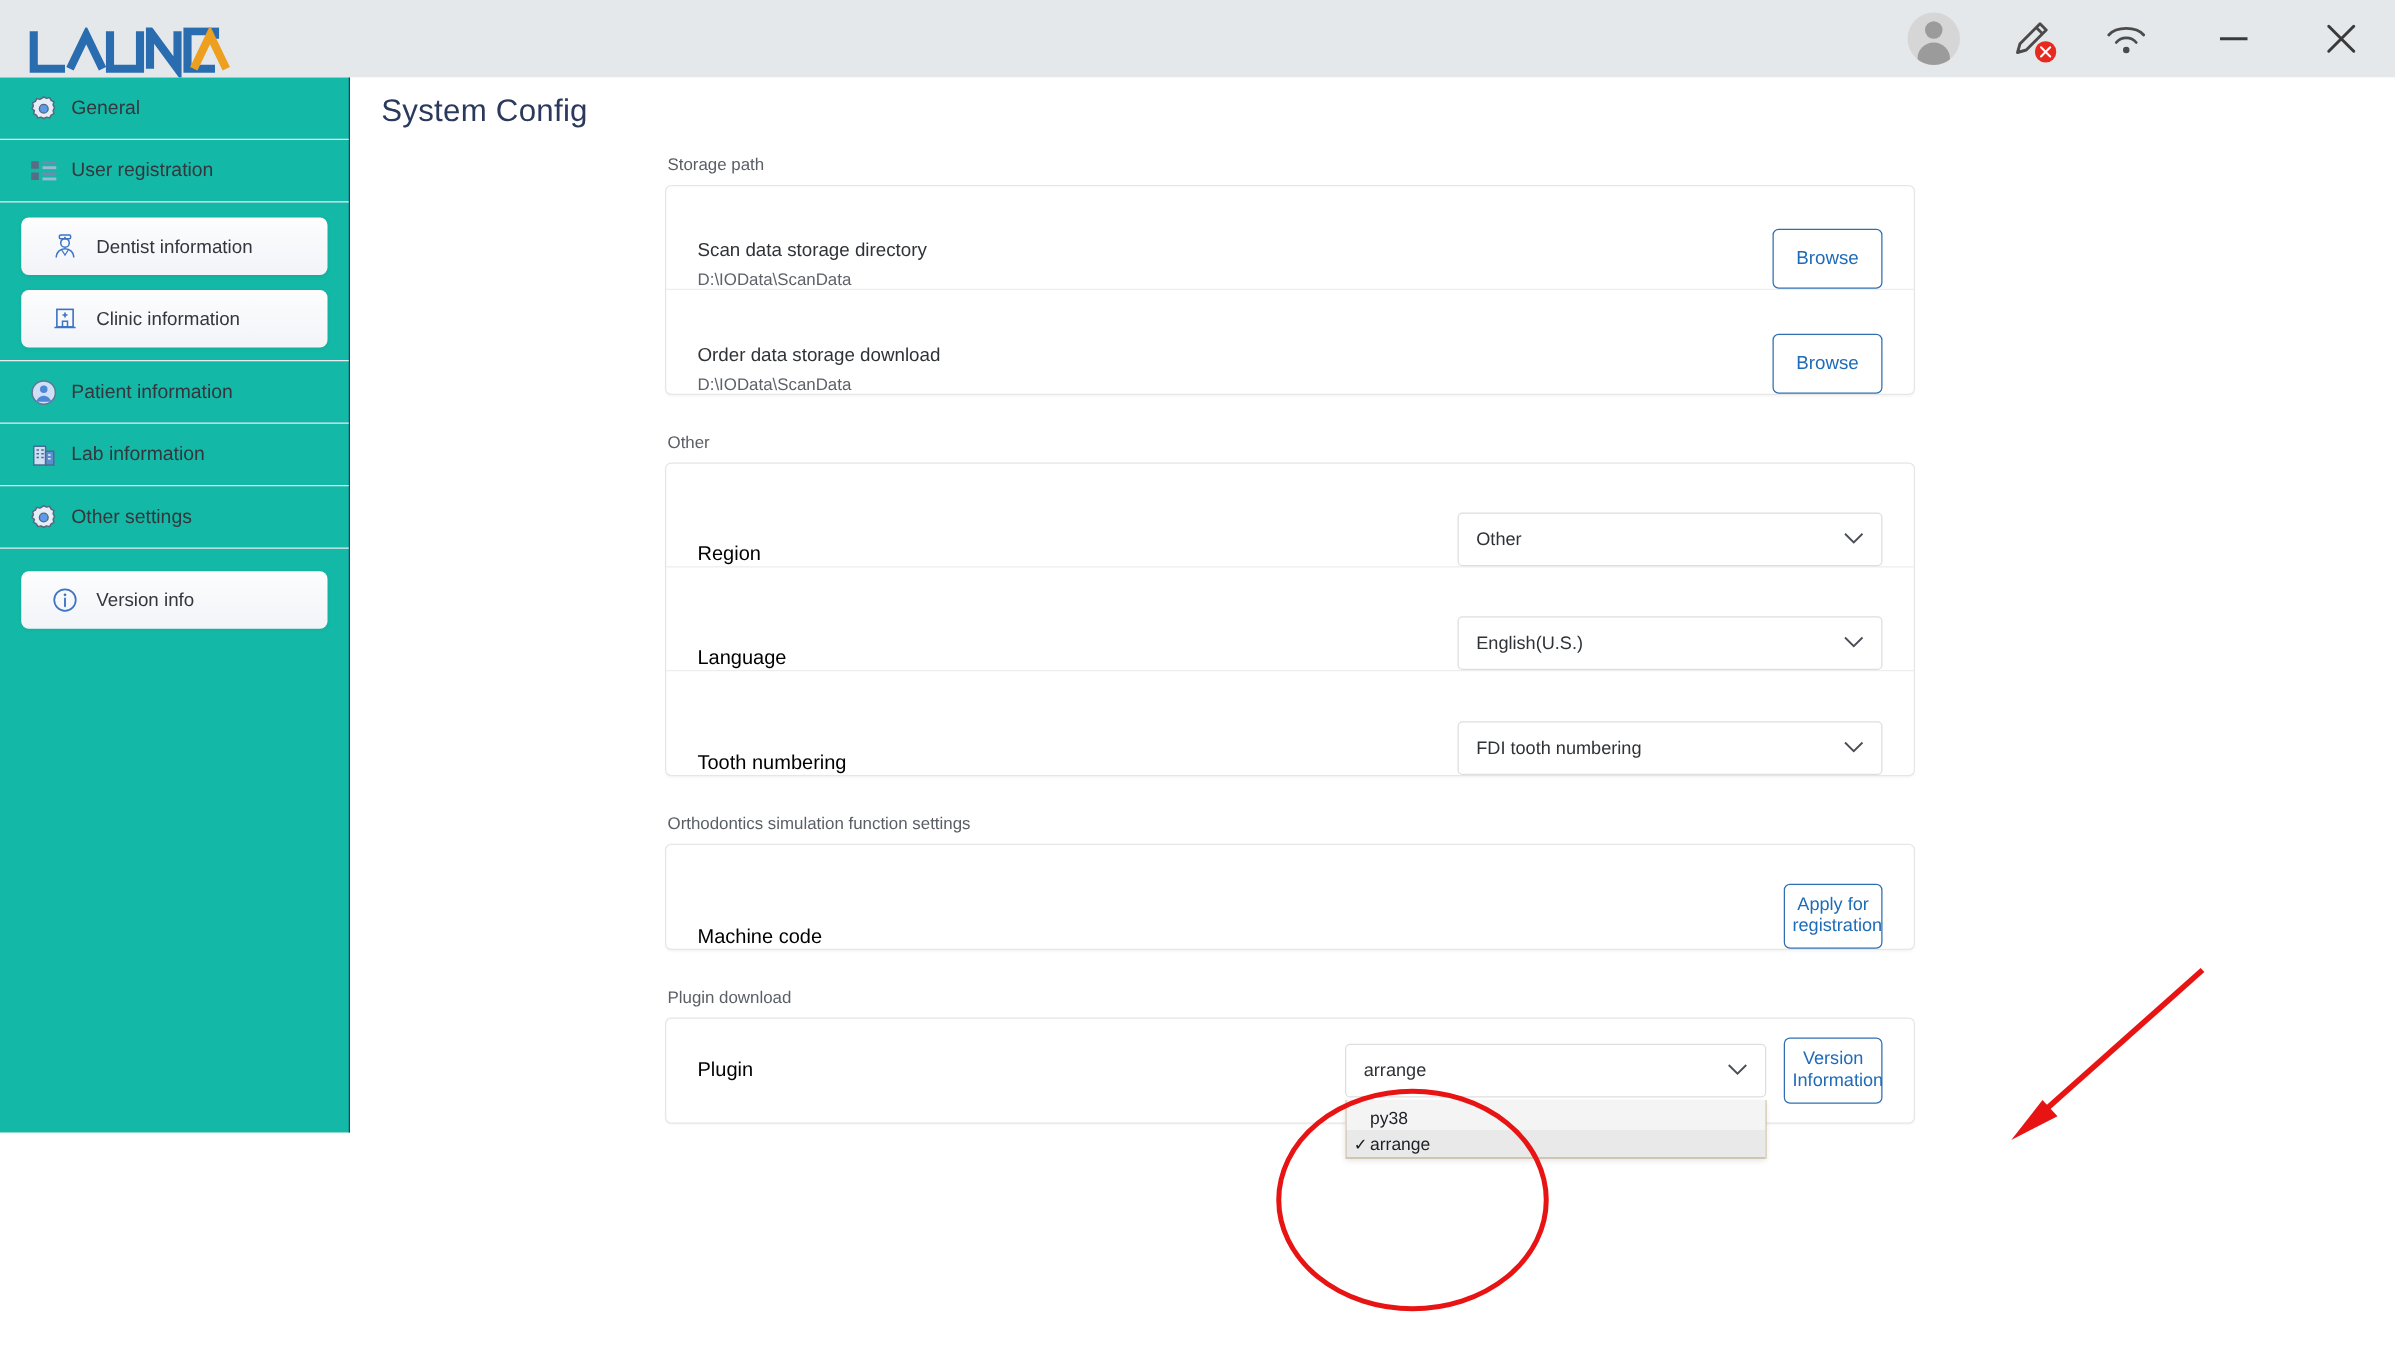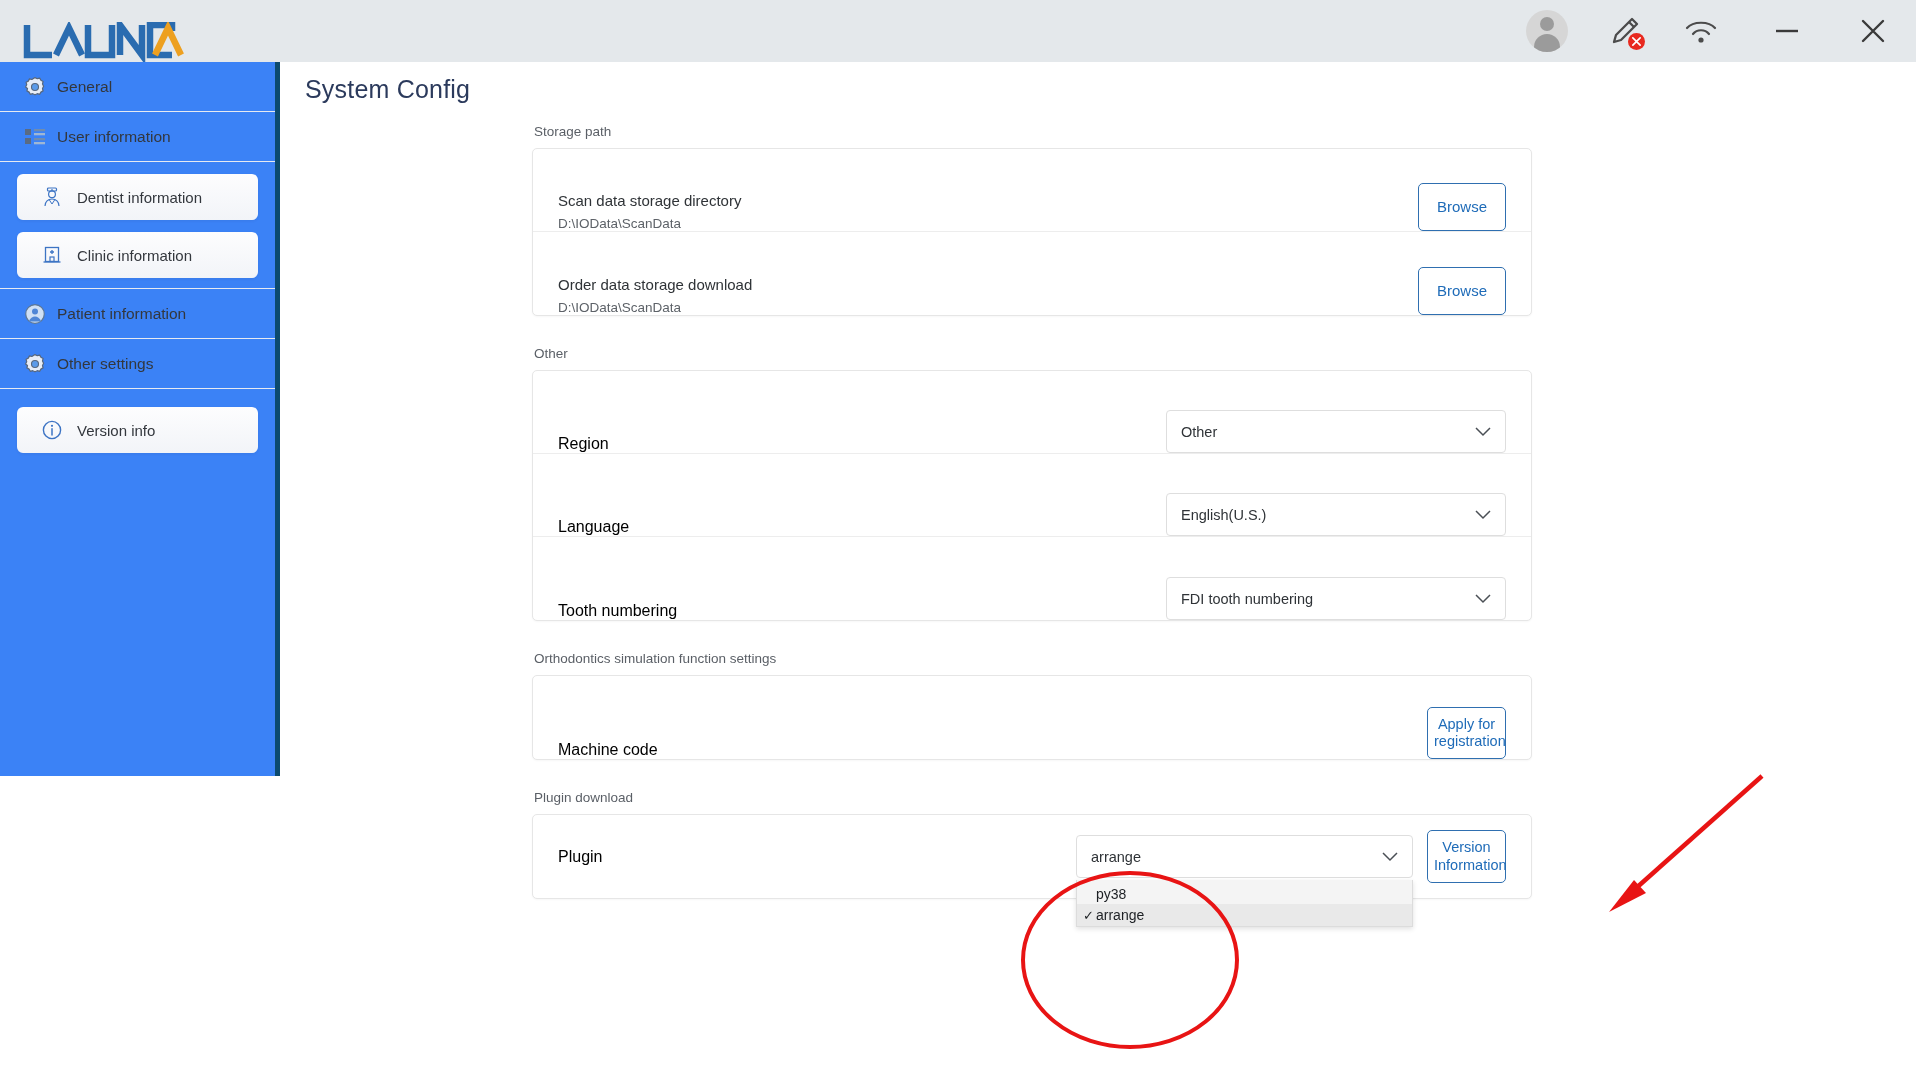--- a/index.html
+++ b/index.html
@@ -44,23 +44,23 @@
   .pen-wrap { position: relative; width: 66px; height: 62px; display:flex; align-items:center; justify-content:center;}
   .pen-badge {
     position: absolute; right: 13px; bottom: 12px;
     width: 17px; height: 17px; border-radius: 50%; background: #e8291f;
     display: flex; align-items: center; justify-content: center;
     color: #fff; font-size: 11px; line-height: 1;
   }
 
   
   .sidebar {
-    position: absolute; left: 0; top: 62px; width: 280px; height: 714px;
-    background: #3b82f6;
-    border-right: 5px solid #0c4a6e;
+    position: absolute; left: 0; top: 62px; width: 280px; height: 844px;
+    background: #14b8a6;
+    border-right: 1px solid #0c4a6e;
   }
   .nav-top {
     height: 50px; display: flex; align-items: center; padding-left: 22px;
     border-bottom: 1px solid #e6eaf1;
     cursor: pointer;
   }
   .nav-top .ico { width: 26px; display: flex; align-items: center; justify-content: center; margin-right: 9px; }
   .nav-top .lbl { font-size: 15.5px; color: #33373d; }
 
   .subwrap { padding: 12px 17px 8px 17px; border-bottom: 1px solid #e6eaf1; }
@@ -227,21 +227,21 @@
       <span class="ico">
         <svg width="22" height="20" viewBox="0 0 22 20">
           <rect x="1" y="2" width="6" height="6" fill="#5a6b83"></rect>
           <rect x="1" y="11" width="6" height="6" fill="#5a6b83"></rect>
           <rect x="10" y="2" width="11" height="2.3" fill="#6f8cb0"></rect>
           <rect x="10" y="6" width="11" height="2.3" fill="#9fb7d4"></rect>
           <rect x="10" y="11" width="11" height="2.3" fill="#6f8cb0"></rect>
           <rect x="10" y="15" width="11" height="2.3" fill="#9fb7d4"></rect>
         </svg>
       </span>
-      <span class="lbl">User information</span>
+      <span class="lbl">User registration</span>
     </div>
 
     <div class="subwrap">
       <div class="subitem">
         <span class="ico">
           <svg width="22" height="22" viewBox="0 0 22 22">
             <rect x="6.5" y="2" width="9" height="3" rx="1" fill="none" stroke="#3d74c4" stroke-width="1.2"></rect>
             <path d="M11 3.3 v1.4 M10.3 4 h1.4" stroke="#3d74c4" stroke-width="1"></path>
             <circle cx="11" cy="8.3" r="3.4" fill="none" stroke="#3d74c4" stroke-width="1.2"></circle>
             <path d="M4 20 c0-4.2 3.1-7 7-7 s7 2.8 7 7" fill="none" stroke="#3d74c4" stroke-width="1.2"></path>
@@ -269,20 +269,31 @@
       <span class="ico">
         <svg width="22" height="22" viewBox="0 0 22 22">
           <circle cx="11" cy="11" r="9.3" fill="#cfe0f5" stroke="#5d7795" stroke-width="1.2"></circle>
           <circle cx="11" cy="8.4" r="3" fill="#4f86d6"></circle>
           <path d="M4.8 18.4 c1.2-3.2 4-4.8 6.2-4.8 s5 1.6 6.2 4.8" fill="#4f86d6"></path>
         </svg>
       </span>
       <span class="lbl">Patient information</span>
     </div>
 
+    <div class="nav-top">
+      <span class="ico">
+        <svg width="22" height="22" viewBox="0 0 22 22">
+          <rect x="3" y="4" width="9.5" height="15" fill="#cfe0f5" stroke="#4a6b93" stroke-width="1.2"></rect>
+          <rect x="12.5" y="8" width="6.5" height="11" fill="#5a8ed0" stroke="#4a6b93" stroke-width="1.2"></rect>
+          <path d="M5.2 7 h2 M9 7 h2 M5.2 10 h2 M9 10 h2 M5.2 13 h2 M9 13 h2" stroke="#4a6b93" stroke-width="1.1"></path>
+          <path d="M14.5 11 h2 M14.5 14 h2" stroke="#e8f0fb" stroke-width="1.1"></path>
+        </svg>
+      </span>
+      <span class="lbl">Lab information</span>
+    </div>
 
     <div class="nav-top">
       <span class="ico">
         <svg width="22" height="22" viewBox="0 0 22 22">
           <path d="M11 1.6 l2.3 1.1 2.4-.6 1.2 2.2 2.2 1.2-.6 2.4 1.1 2.3-1.1 2.3.6 2.4-2.2 1.2-1.2 2.2-2.4-.6-2.3 1.1-2.3-1.1-2.4.6-1.2-2.2-2.2-1.2.6-2.4L1.6 11l1.1-2.3-.6-2.4 2.2-1.2 1.2-2.2 2.4.6z" fill="#e7edf7" stroke="#57677e" stroke-width="1.2" stroke-linejoin="round"></path>
           <circle cx="11" cy="11" r="3.5" fill="#5b9bea" stroke="#57677e" stroke-width="1.1"></circle>
         </svg>
       </span>
       <span class="lbl">Other settings</span>
     </div>

